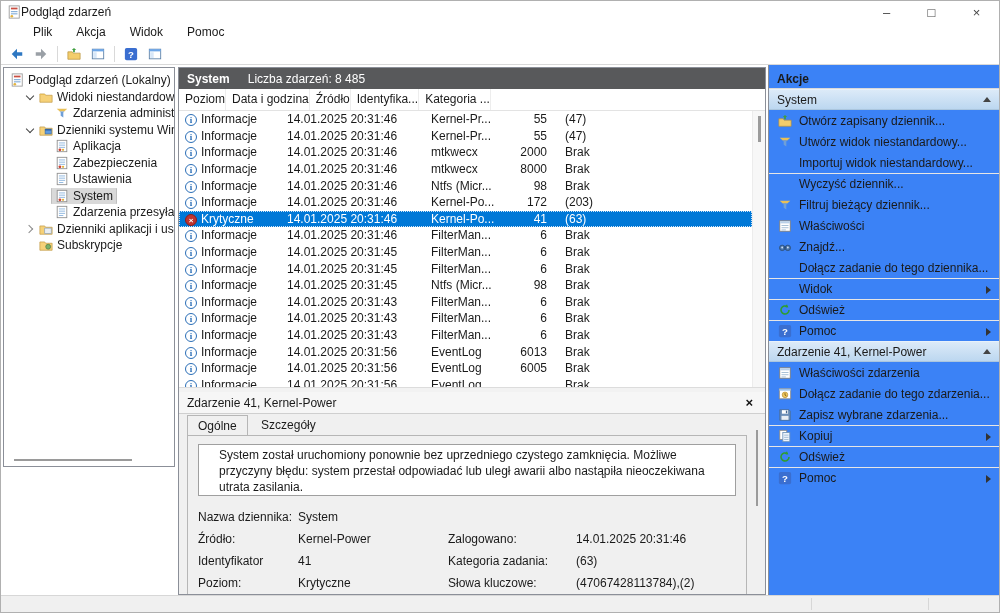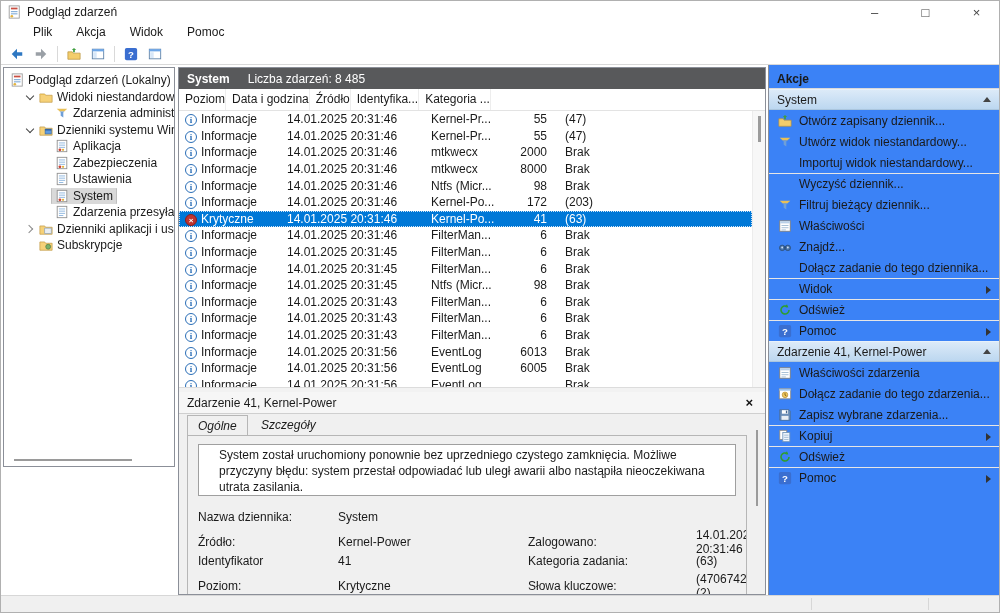--- a/index.html
+++ b/index.html
@@ -3,21 +3,21 @@
 <meta charset="utf-8">
 <style>
   html,body{margin:0;padding:0;background:#e8e8e8;font-family:"Liberation Sans",sans-serif;}
   *{box-sizing:border-box;}
   .window{position:relative;width:1000px;height:613px;background:#fff;border:1px solid #b0b0b0;
     display:flex;flex-direction:column;font-size:12px;color:#1a1a1a;overflow:hidden;}
   svg.ic{width:14px;height:14px;flex:0 0 14px;}
   .noicon{visibility:hidden;}
 
   
-  .titlebar{height:22px;display:flex;align-items:center;padding-left:6px;gap:6px;background:#fff;flex:0 0 22px;}
+  .titlebar{height:22px;display:flex;align-items:center;padding-left:6px;background:#fff;flex:0 0 22px;}
   .titlebar .ttl{flex:1;}
   .wbtn{width:45px;height:22px;display:flex;align-items:center;justify-content:center;color:#444;font-size:13px;cursor:default;}
   
   .menubar{height:20px;display:flex;padding-left:24px;gap:8px;flex:0 0 20px;}
   .menuitem{padding:2px 8px;}
   
   .toolbar{height:22px;display:flex;align-items:center;padding-left:5px;gap:2px;border-bottom:1px solid #d9d9d9;flex:0 0 22px;}
   .tbtn{width:22px;height:20px;display:flex;align-items:center;justify-content:center;}
   .tbtn svg{width:16px;height:16px;}
   .tbtn.sep{width:1px;height:16px;background:#d9d9d9;margin:0 3px;padding:0;}
@@ -62,27 +62,27 @@
   .erow.sel{background:#0078d7;color:#fff;outline:1px dotted #cfe4f7;outline-offset:-1px;}
   .vscroll{position:absolute;right:0;top:0;bottom:0;width:13px;background:#f7f7f7;border-left:1px solid #ececec;}
   .vthumb{position:absolute;top:5px;left:5px;width:3px;height:26px;background:#9b9b9b;}
   .splitter{height:5px;background:#f2f2f2;border-top:1px solid #dcdcdc;flex:0 0 5px;}
 
   
   .preview{flex:1 1 auto;background:#f0f0f0;display:flex;flex-direction:column;position:relative;}
   .phead{height:22px;display:flex;align-items:center;padding:0 8px;background:#f6f6f6;border-bottom:1px solid #cfcfcf;flex:0 0 22px;}
   .phead .pt{flex:1;}
   .pclose{font-weight:bold;font-size:13px;color:#111;padding:0 4px;}
-  .tabstrip{height:21px;padding-left:8px;flex:0 0 21px;position:relative;z-index:2;font-style:italic;}
+  .tabstrip{height:21px;padding-left:8px;flex:0 0 21px;position:relative;z-index:2;}
   .tab{display:inline-block;padding:3px 10px 2px;color:#1a1a1a;}
   .tab.active{background:#f0f0f0;border:1px solid #b6b6b6;border-bottom:none;position:relative;top:1px;}
   .tabpage{border:1px solid #b6b6b6;margin:0 18px 8px 8px;background:#f0f0f0;padding:8px 10px;flex:1 1 auto;overflow:hidden;}
   .descbox{background:#fff;border:1px solid #9f9f9f;padding:2px 20px;height:52px;line-height:16px;overflow:hidden;}
   .fields{margin-top:10px;}
-  .frow{display:grid;grid-template-columns:100px 150px 128px 1fr;height:22px;align-items:center;gap:40px;}
+  .frow{display:grid;grid-template-columns:100px 150px 128px 1fr;height:22px;align-items:center;}
   .pvscroll{position:absolute;right:3px;top:30px;bottom:14px;width:10px;}
   .pvthumb{position:absolute;top:8px;left:4px;width:2px;height:76px;background:#9b9b9b;}
 
   
   .actions{flex:1 1 auto;height:532px;background:#3b82f6;border-left:1px solid #8b8f98;margin-left:2px;padding-top:4px;overflow:hidden;}
   .ahead{height:20px;line-height:20px;font-weight:bold;padding:0 8px;border-bottom:1px solid #d9d9d9;}
   .sechead{height:21px;display:flex;align-items:center;padding:0 8px;
     background:linear-gradient(#dceaf8,#bcd7f0);border-top:1px solid #e8f1fa;border-bottom:1px solid #abc6de;}
   .sechead .sht{flex:1;}
   .collapse{width:0;height:0;border-left:4px solid transparent;border-right:4px solid transparent;border-bottom:5px solid #444;}

